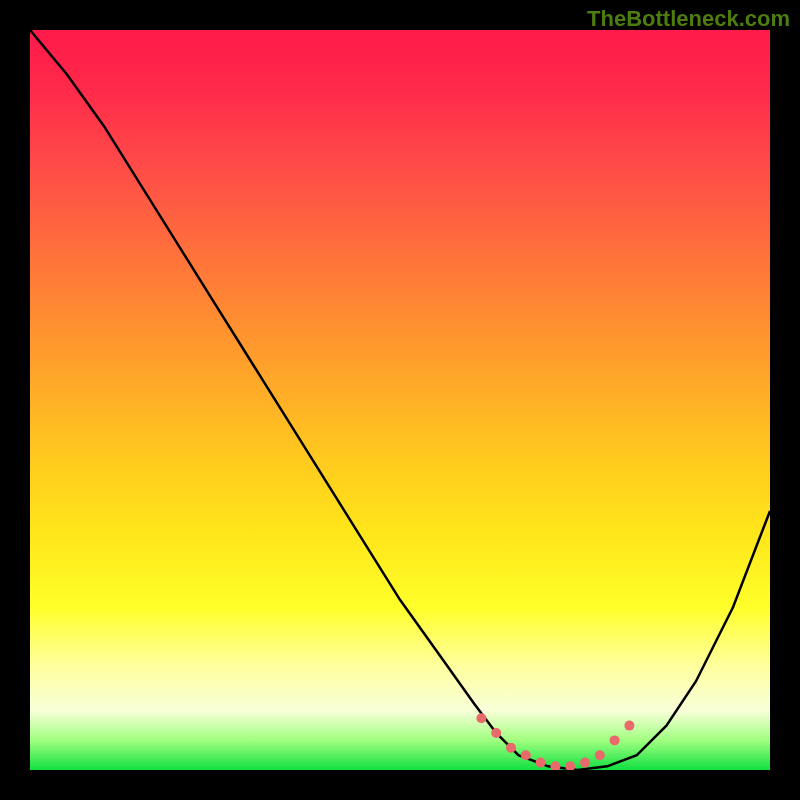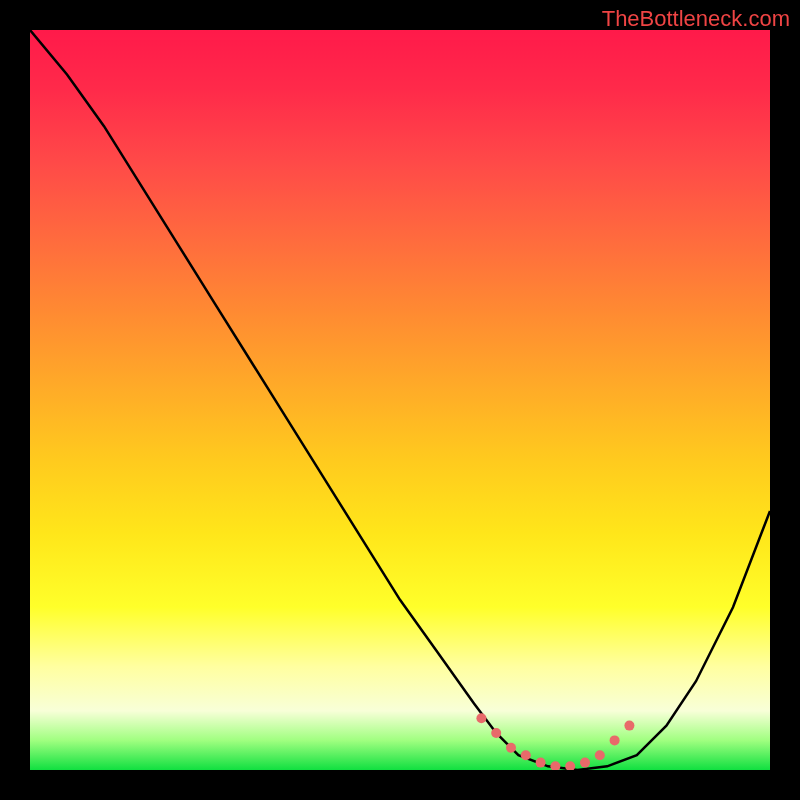--- a/index.html
+++ b/index.html
@@ -8,23 +8,23 @@
     width: 800px;
     height: 800px;
     background: #000;
     position: relative;
     font-family: Arial, sans-serif;
   }
   .watermark {
     position: absolute;
     top: 6px;
     right: 10px;
-    color: #ef4444;
+    color: #4d7c0f;
     font-size: 22px;
-    font-weight: normal;
+    font-weight: bold;
     z-index: 10;
   }
   .plot-area {
     position: absolute;
     left: 30px;
     top: 30px;
     width: 740px;
     height: 740px;
     overflow: hidden;
   }

